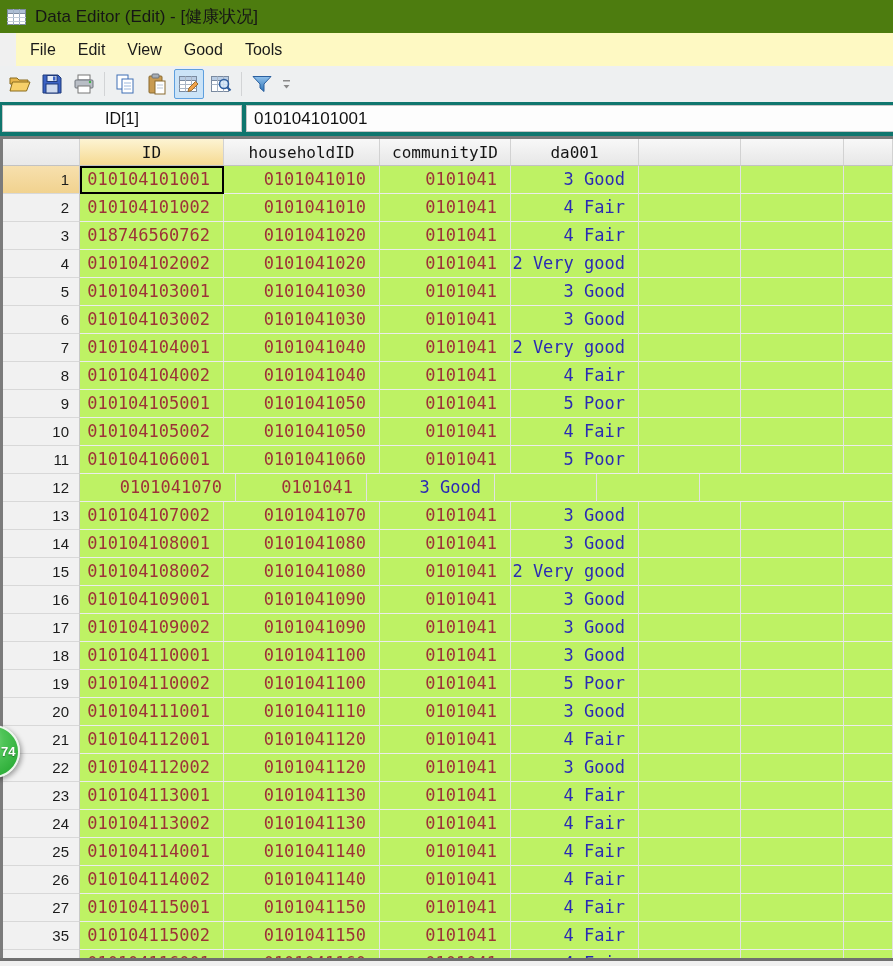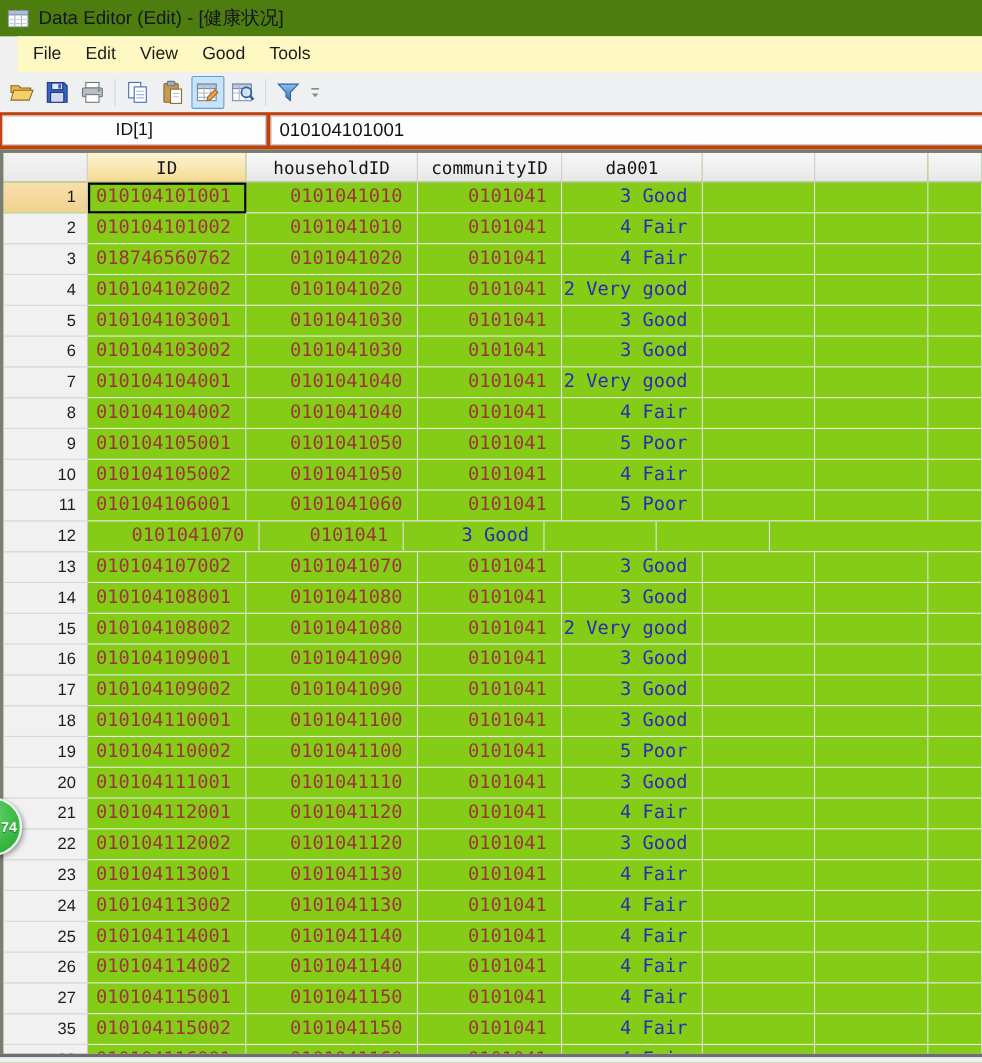--- a/index.html
+++ b/index.html
@@ -19,30 +19,30 @@
   
   .toolbar{position:absolute;left:0;top:66px;width:100%;height:36px;background:#eef0f1;
            display:flex;align-items:center;padding-left:4px;box-sizing:border-box;}
   .tb{width:30px;height:30px;display:flex;align-items:center;justify-content:center;
       border:1px solid transparent;border-radius:2px;margin:0 1px;box-sizing:border-box;}
   .tb.active{background:#cbe3f7;border-color:#5e9fde;}
   .tsep{width:1px;height:24px;background:#d2d4d6;margin:0 4px;}
   .tb-overflow{display:flex;flex-direction:column;align-items:center;margin-left:4px;}
 
   
-  .formulabar{position:absolute;left:0;top:102px;width:100%;height:34px;background:#c2410c;}
+  .formulabar{position:absolute;left:0;top:102px;width:100%;height:34px;background:#0f766e;}
   .refbox{position:absolute;left:2px;top:3px;width:240px;height:27px;background:#fdfdfd;
           border:1px solid #c6c6c6;box-sizing:border-box;text-align:center;font-size:16px;
           line-height:25px;color:#111;}
   .valbox{position:absolute;left:246px;top:3px;right:0;height:27px;background:#fdfdfd;
           border:1px solid #c6c6c6;border-right:none;box-sizing:border-box;font-size:17px;
           line-height:25px;padding-left:7px;color:#111;}
 
   
-  .grid{position:absolute;left:0;top:136px;width:893px;height:822px;background:#84cc16;
+  .grid{position:absolute;left:0;top:136px;width:893px;height:822px;background:#bef264;
         border-top:3px solid #7b7b7b;border-left:3px solid #7b7b7b;box-sizing:border-box;
         overflow:hidden;font-family:"DejaVu Sans Mono",monospace;}
   .hrow,.row{display:flex;width:100%;}
   .cell{box-sizing:border-box;flex:0 0 auto;overflow:hidden;white-space:pre;}
   .c-num{width:77px;}.c-id{width:144px;}.c-h{width:156px;}.c-c{width:131px;}
   .c-d{width:128px;}.c-e1{width:102px;}.c-e2{width:103px;}.c-e3{flex:1 1 auto;}
   .hc{height:27px;background:linear-gradient(#f8f8f8,#e7e7e7);border-right:1px solid #d2d2d2;
       border-bottom:1px solid #c2c2c2;font-size:16px;display:flex;align-items:center;
       justify-content:center;color:#141414;}
   .hc.c-num{background:linear-gradient(#f3f3f3,#e9e9e9);}

